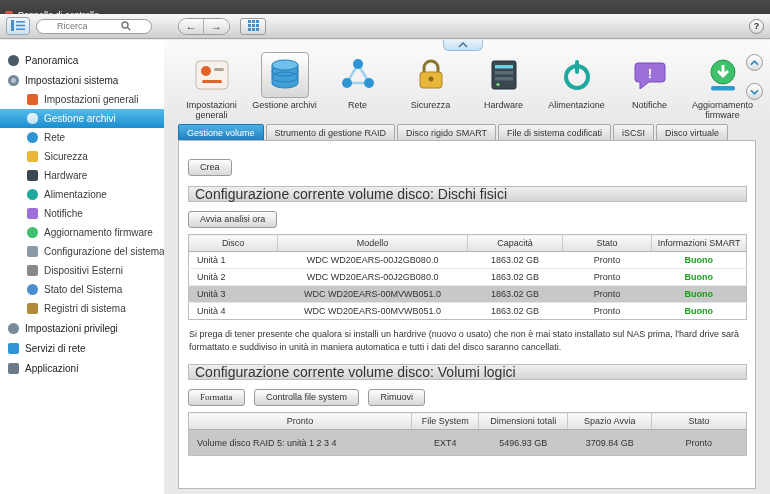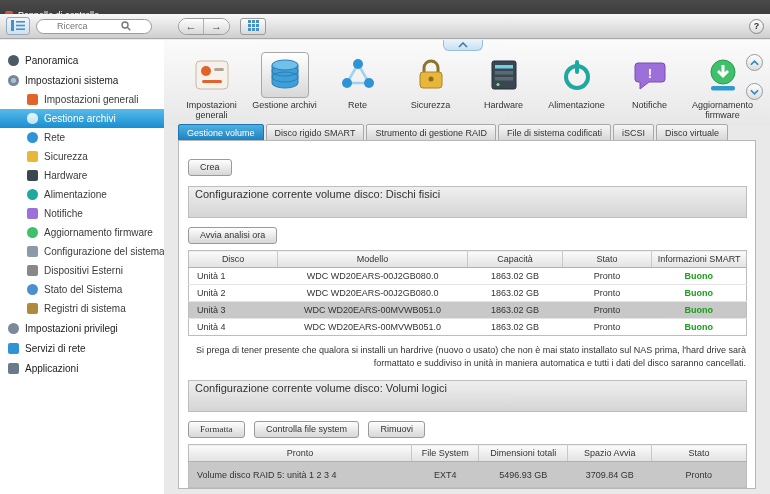--- a/index.html
+++ b/index.html
@@ -61,30 +61,30 @@
 
   
   .tabs { position:absolute; top:84px; left:14px; right:14px; display:flex; gap:2px; }
   .tab { height:17px; line-height:16px; padding:0 8px; font-size:9px; color:#333; background:linear-gradient(#f6f6f6,#d7d7d7); border:1px solid #a8a8a8; border-radius:2px 2px 0 0; cursor:pointer; white-space:nowrap; }
   .tab.active { background:linear-gradient(#4fb0e2,#1e82c1); color:#fff; border-color:#1a76b2; }
 
   
   .panel { position:absolute; top:100px; left:14px; right:14px; bottom:5px; background:#fff; border:1px solid #b8b8b8; padding:9px 8px 0 9px; overflow:hidden; }
   .btn { display:inline-block; height:17px; line-height:15px; padding:0 11px; font-size:9px; color:#333; background:linear-gradient(#fefefe,#d7d7d7); border:1px solid #9a9a9a; border-radius:3px; cursor:pointer; font-family:"Liberation Sans", sans-serif; }
   .btn-row { margin:6px 0 6px; }
-  .secbar { height:32px; line-height:15px; background:linear-gradient(#efefef,#d5d5d5); border:1px solid #bdbdbd; font-size:11px; color:#333; padding-left:6px; margin-top:10px; }
+  .secbar { height:16px; line-height:15px; background:linear-gradient(#efefef,#d5d5d5); border:1px solid #bdbdbd; font-size:14px; color:#333; padding-left:6px; margin-top:10px; }
   table { width:100%; border-collapse:collapse; font-size:9px; color:#333; border:1px solid #bdbdbd; table-layout:fixed; }
   th { background:linear-gradient(#fbfbfb,#e2e2e2); border-right:1px solid #c8c8c8; border-bottom:1px solid #b0b0b0; height:17px; font-weight:normal; }
   th:last-child { border-right:none; }
   td { height:17px; text-align:center; border-bottom:1px solid #e4e4e4; overflow:hidden; white-space:nowrap; }
   td.l { text-align:left; padding-left:8px; }
   tr.sel td { background:#c8c8c8; }
   tr:last-child td { border-bottom:none; }
   .good { color:#18a018; font-weight:bold; }
-  .note { font-size:9px; color:#333; margin:8px 1px 2px; line-height:1.45;text-align:right; }
+  .note { font-size:9px; color:#333; margin:8px 1px 2px; line-height:1.45; }
   .tall td { height:26px; }
 </style>
 </head>
 <body>
 
 <div class="titlebar">
   <span class="app-ico"></span>
   <span class="title">Pannello di controllo</span>
 </div>
 
@@ -320,22 +320,22 @@
       <div class="round-btn">
         <svg width="9" height="6" viewBox="0 0 10 6">
             <polyline points="1,1 5,5 9,1" fill="none" stroke="#2f86c0" stroke-width="1.8"></polyline>
           </svg>
       </div>
     </div>
   </div>
 
   <div class="tabs">
     <span class="tab active">Gestione volume</span>
+    <span class="tab">Strumento di gestione RAID</span>
     <span class="tab">Disco rigido SMART</span>
-    <span class="tab">Strumento di gestione RAID</span>
     <span class="tab">File di sistema codificati</span>
     <span class="tab">iSCSI</span>
     <span class="tab">Disco virtuale</span>
   </div>
 
   <div class="panel">
 
     <div class="btn-row">
       <button class="btn">Crea</button>
     </div>

